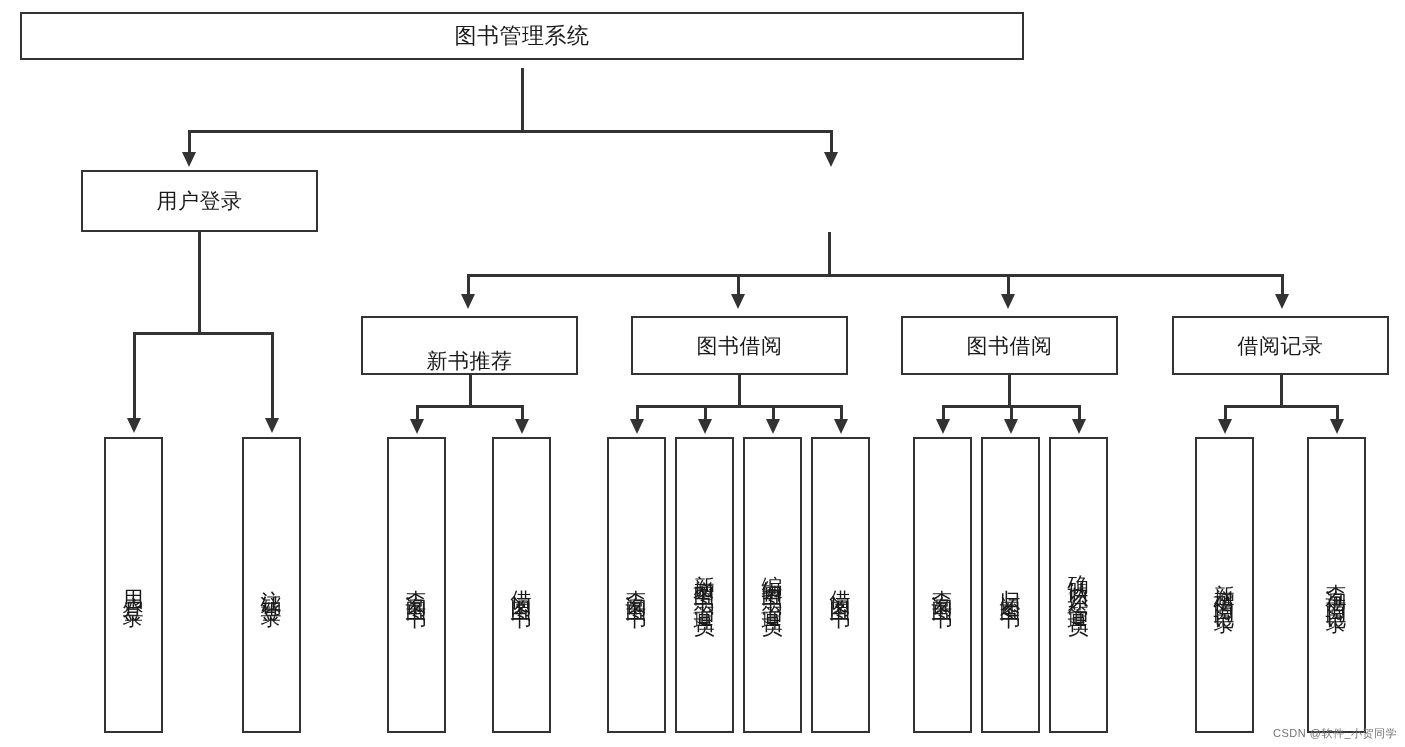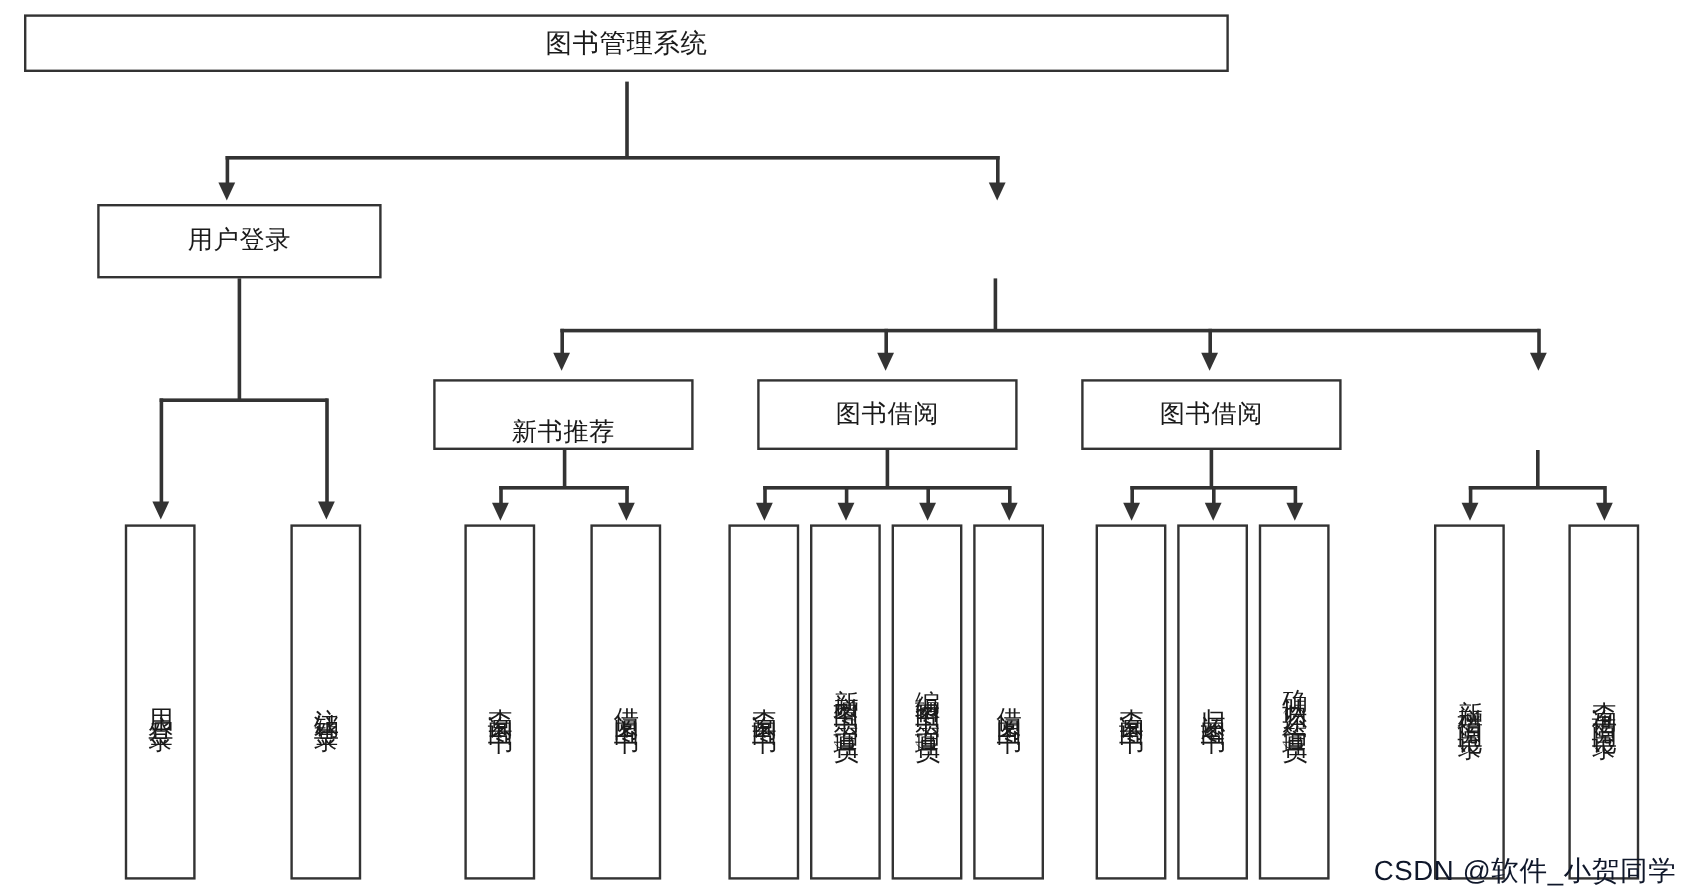--- a/index.html
+++ b/index.html
@@ -66,22 +66,22 @@
     height: 0;
     border-left: 7px solid transparent;
     border-right: 7px solid transparent;
     border-top: 15px solid #333333;
   }
   
   #watermark {
     position: absolute;
     right: 8px;
     bottom: 6px;
-    font-size: 23px;
-    color: #0f172a;
+    font-size: 11px;
+    color: #737373;
     white-space: nowrap;
     letter-spacing: 0.5px;
   }
 </style>
 </head>
 <body>
 
 <div id="canvas">
 
   <div class="node h root" style="left:20px; top:12px; width:1004px; height:48px;">
@@ -121,20 +121,23 @@
 
   <div class="node h" style="left:361px; top:316px; width:217px; height:59px;align-items:flex-end;">
     <span>新书推荐</span>
   </div>
   <div class="node h" style="left:631px; top:316px; width:217px; height:59px;text-align:right;">
     <span>图书借阅</span>
   </div>
   <div class="node h" style="left:901px; top:316px; width:217px; height:59px;">
     <span>图书借阅</span>
   </div>
+  <div class="node h" style="left:1172px; top:316px; width:217px; height:59px;">
+    <span>借阅记录</span>
+  </div>
 
   <div class="ln v" style="left:469px; top:375px; height:32px;"></div>
   <div class="ln h" style="left:416px; top:405px; width:108px;"></div>
   <div class="ln v" style="left:416px; top:405px; height:16px;"></div>
   <div class="arrow" style="left:410px; top:419px;"></div>
   <div class="ln v" style="left:521px; top:405px; height:16px;"></div>
   <div class="arrow" style="left:515px; top:419px;"></div>
 
   <div class="ln v" style="left:738px; top:375px; height:32px;"></div>
   <div class="ln h" style="left:636px; top:405px; width:206px;"></div>

